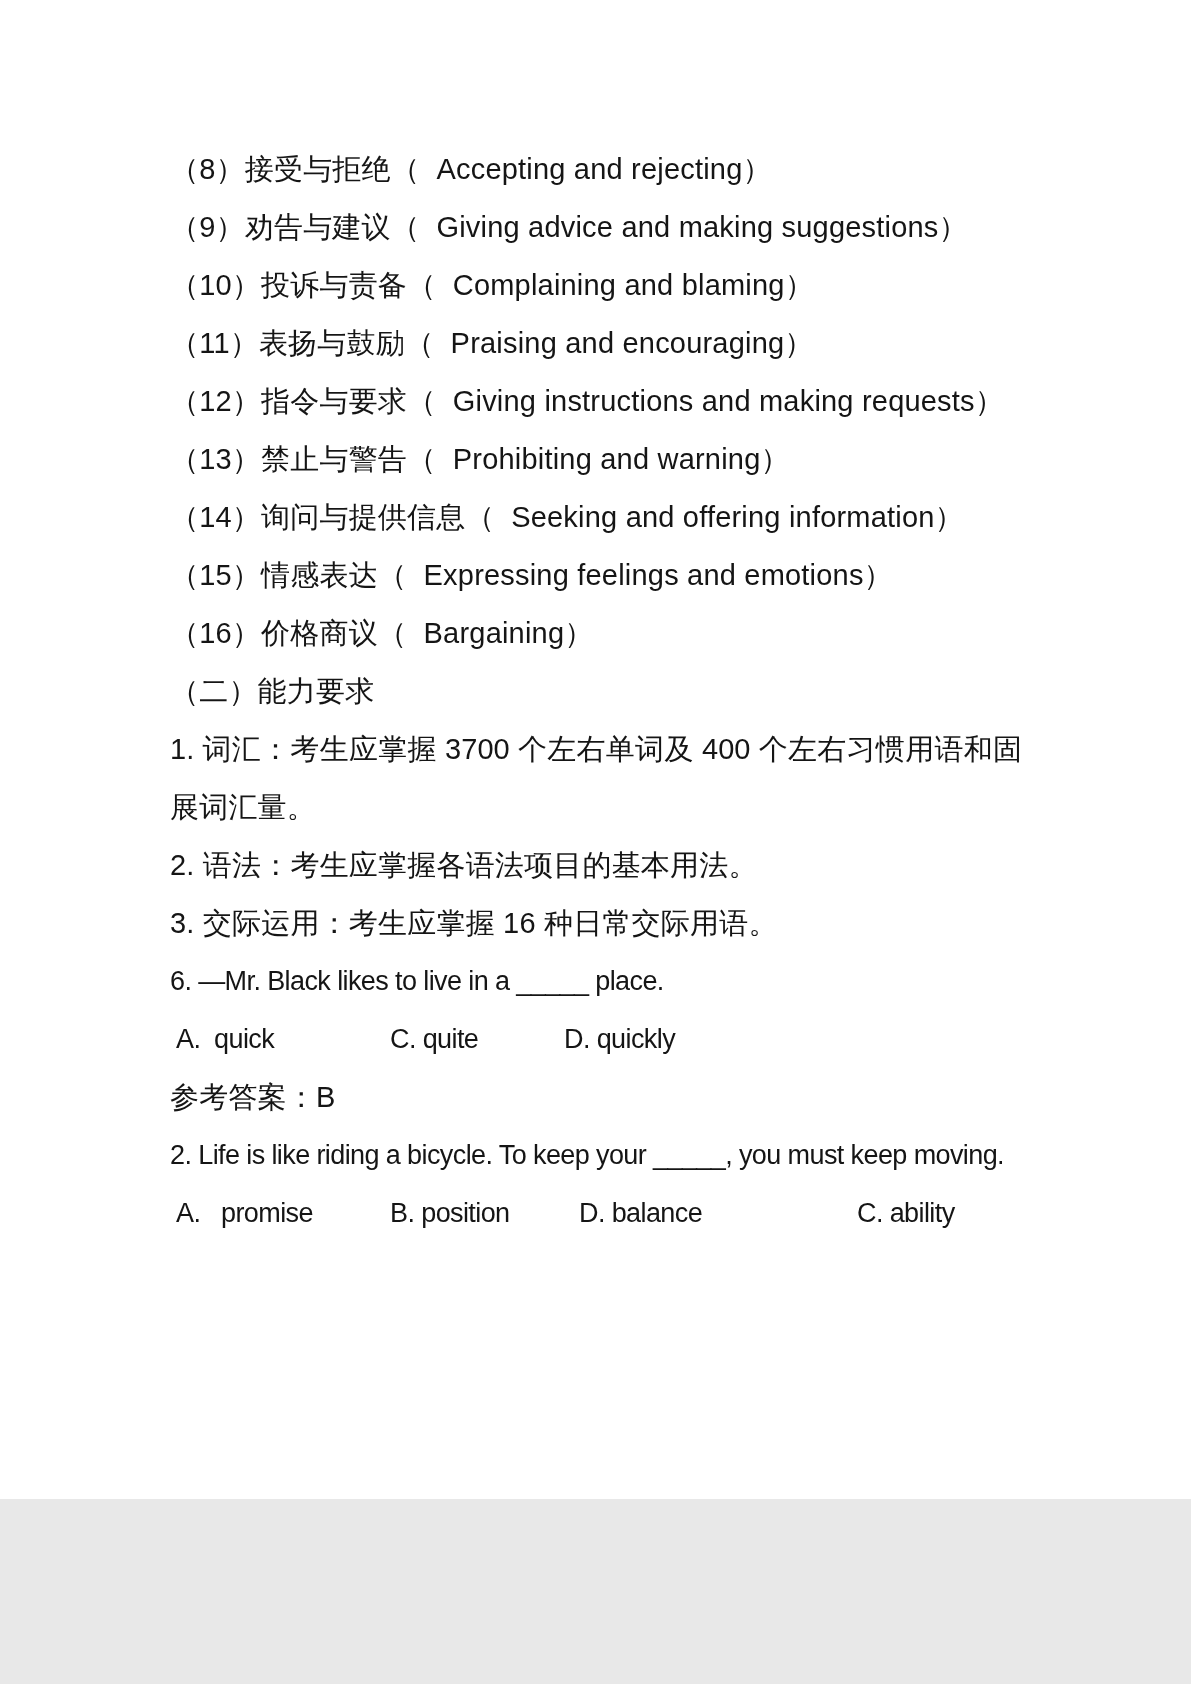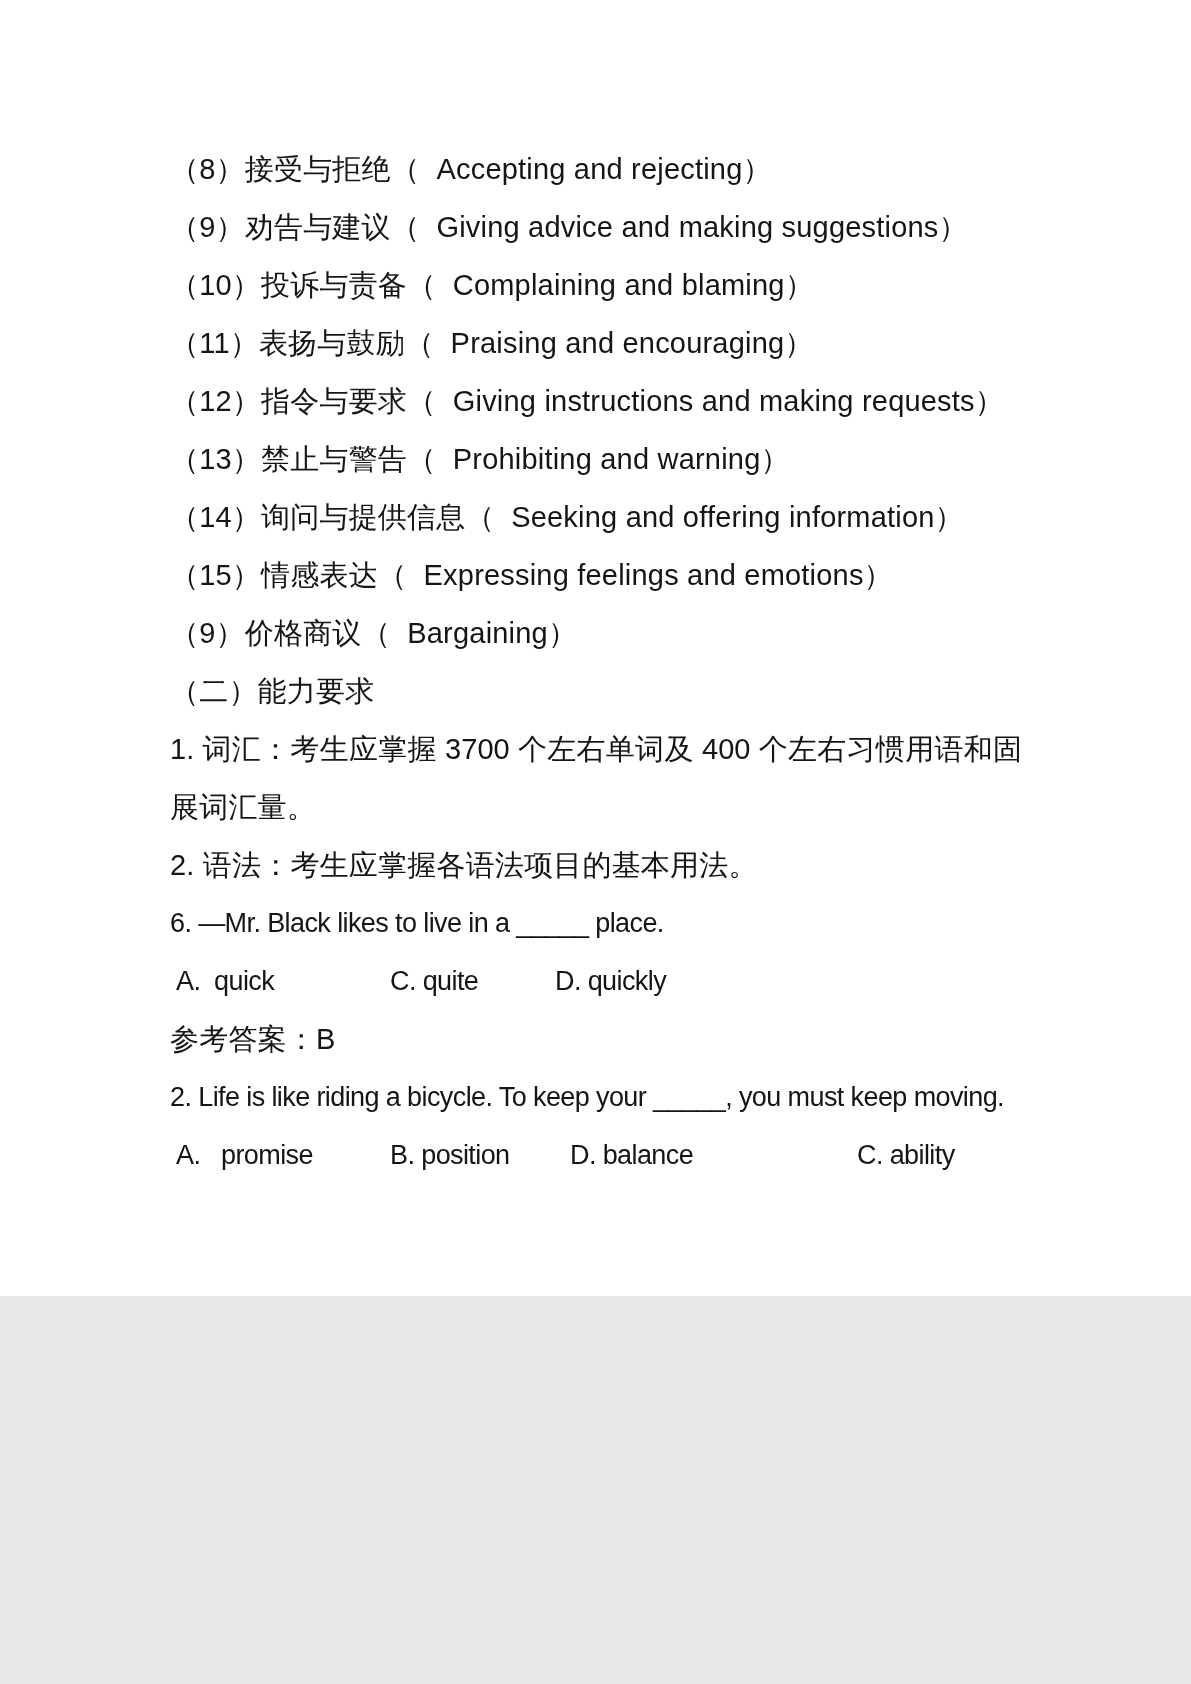--- a/index.html
+++ b/index.html
@@ -1,19 +1,19 @@
 <!DOCTYPE html>
 <html><head>
 <meta charset="utf-8">
 <style>
   html,body{margin:0;padding:0;background:#e8e8e8;}
   .page{
     position:relative;
     width:1191px;
-    height:1296px;
+    height:1499px;
     margin:0 auto;
     background:#ffffff;
     font-family:"Liberation Sans", sans-serif;
     color:#151515;
     overflow:hidden;
   }
   .text-block{
     position:absolute;
     left:170px;
     top:140px;
@@ -38,44 +38,45 @@
   }
   .opts{
     display:flex;
     align-items:flex-start;
     padding-left:6px;
   }
   .opt{white-space:pre;}
   .opt-a{width:214px;}
   .opt-b{width:180px;}
   .opt-c{width:165px;}
-  .opt-d{flex:1;}
+  .opt-d{flex:1;margin-left:9px;}
 </style>
 </head>
 <body>
 
 <div class="page">
   <div class="text-block">
 
     <div class="line">（8）接受与拒绝（  Accepting and rejecting）</div>
     <div class="line">（9）劝告与建议（  Giving advice and making suggestions）</div>
     <div class="line">（10）投诉与责备（  Complaining and blaming）</div>
     <div class="line">（11）表扬与鼓励（  Praising and encouraging）</div>
     <div class="line">（12）指令与要求（  Giving instructions and making requests）</div>
     <div class="line">（13）禁止与警告（  Prohibiting and warning）</div>
     <div class="line">（14）询问与提供信息（  Seeking and offering information）</div>
     <div class="line">（15）情感表达（  Expressing feelings and emotions）</div>
-    <div class="line">（9）价格商议（  Bargaining）</div>
+    <div class="line">（16）价格商议（  Bargaining）</div>
 
     <div class="line">（二）能力要求</div>
 
     <div class="line justify">1. 词汇：考生应掌握 3700 个左右单词及 400 个左右习惯用语和固</div>
     <div class="line">展词汇量。</div>
 
     <div class="line">2. 语法：考生应掌握各语法项目的基本用法。</div>
+    <div class="line">3. 交际运用：考生应掌握 16 种日常交际用语。</div>
 
 
     <div class="line en">6. —Mr. Black likes to live in a _____ place.</div>
 
     <div class="line en opts">
       <span class="opt opt-a">A.  quick</span>
       <span class="opt opt-c">C. quite</span>
       <span class="opt opt-d">D. quickly</span>
     </div>
 

